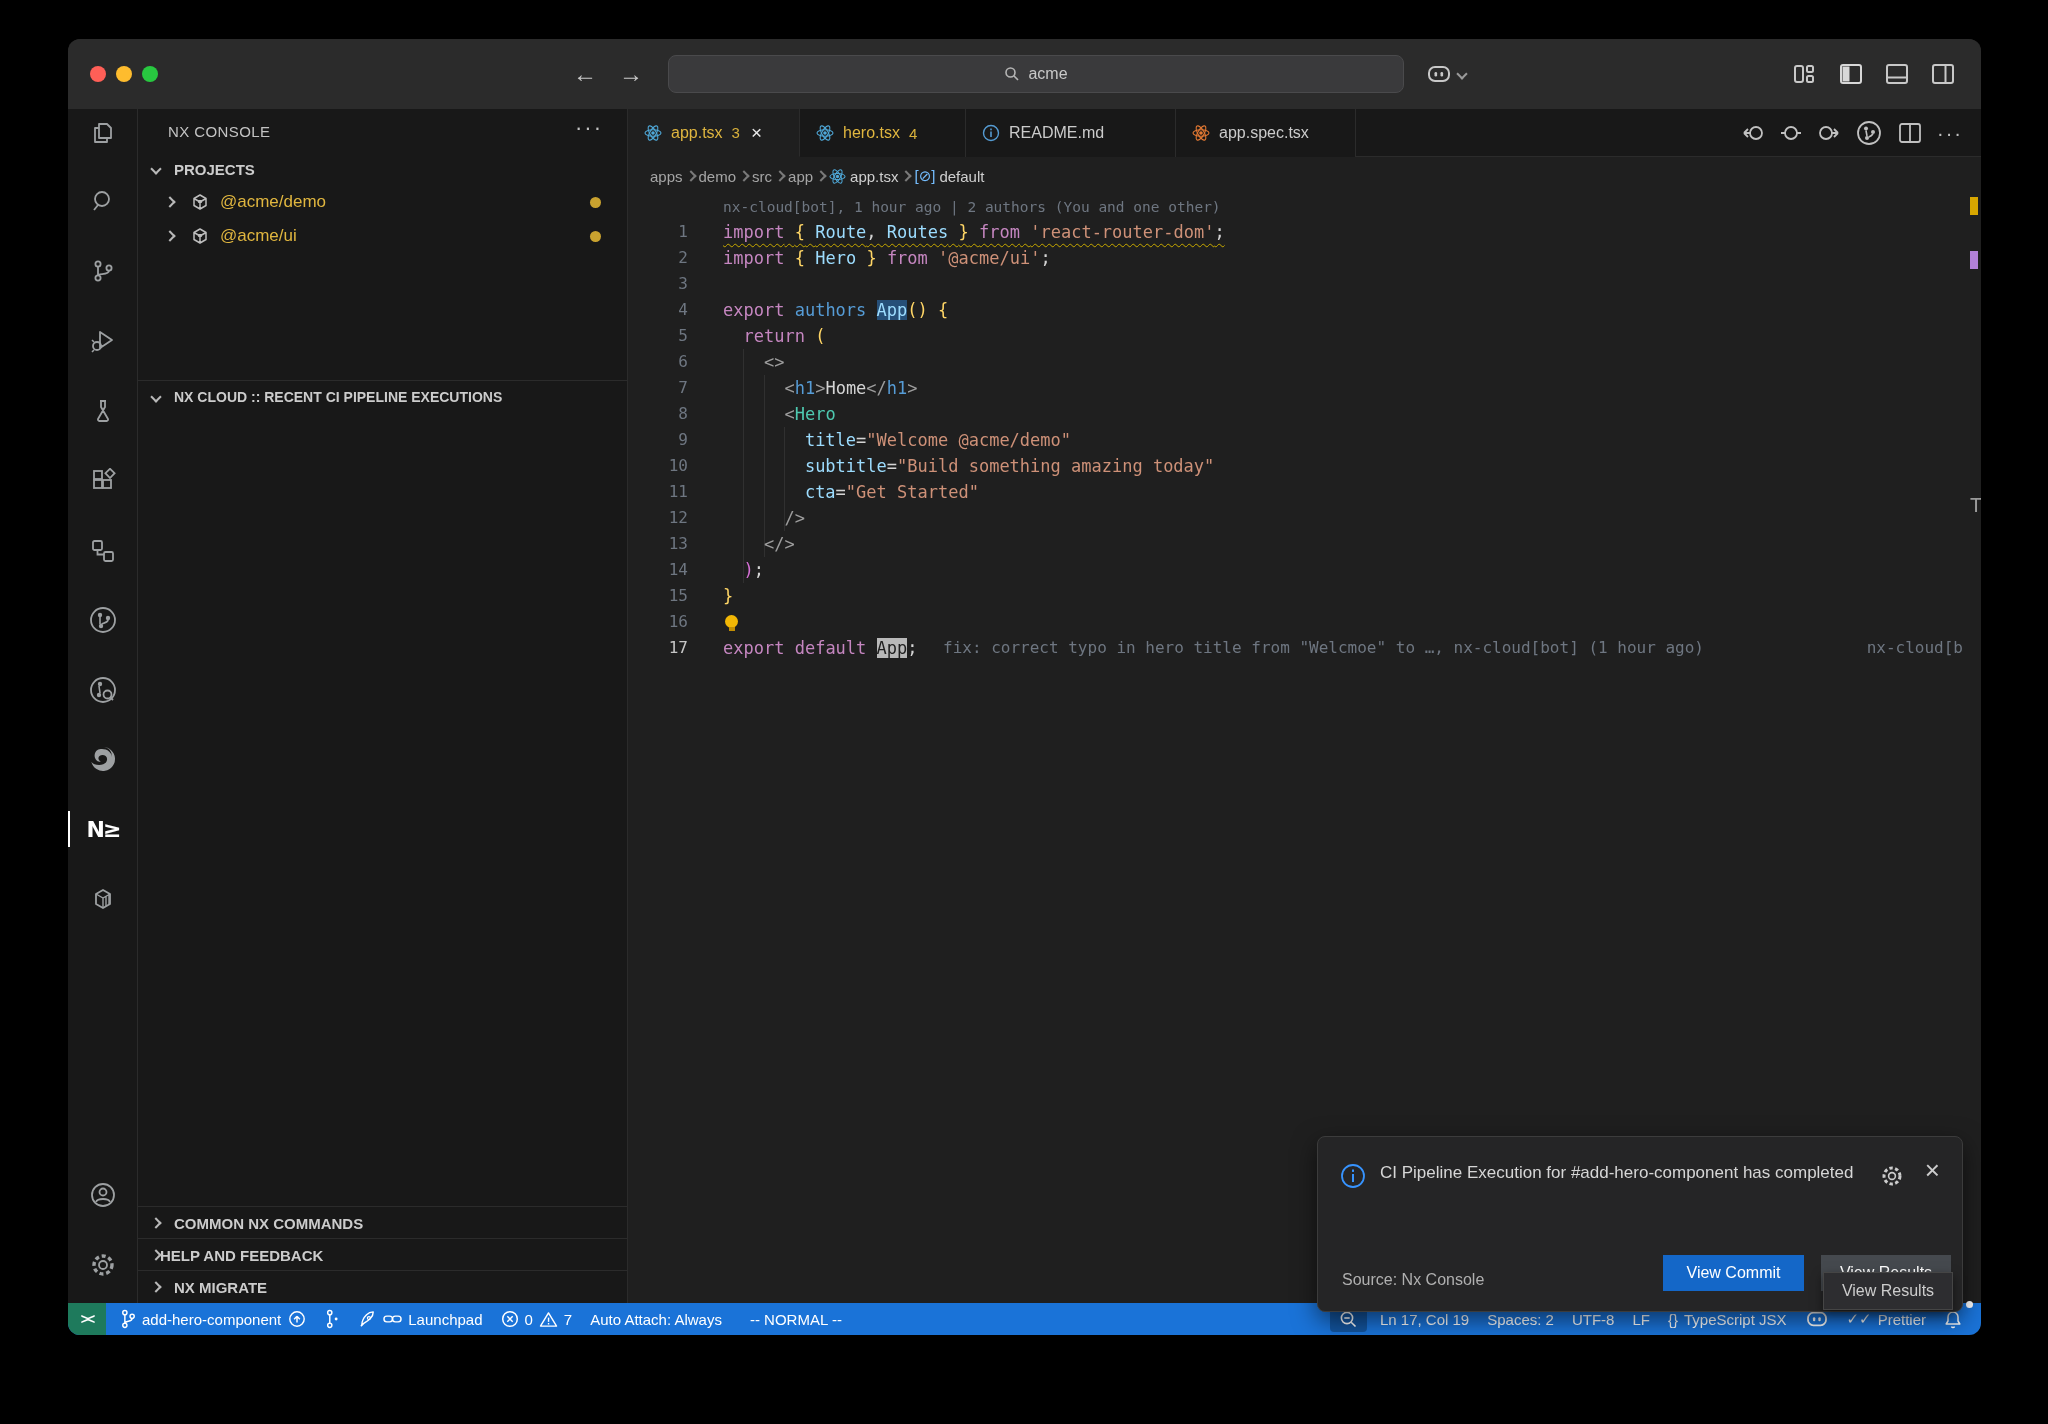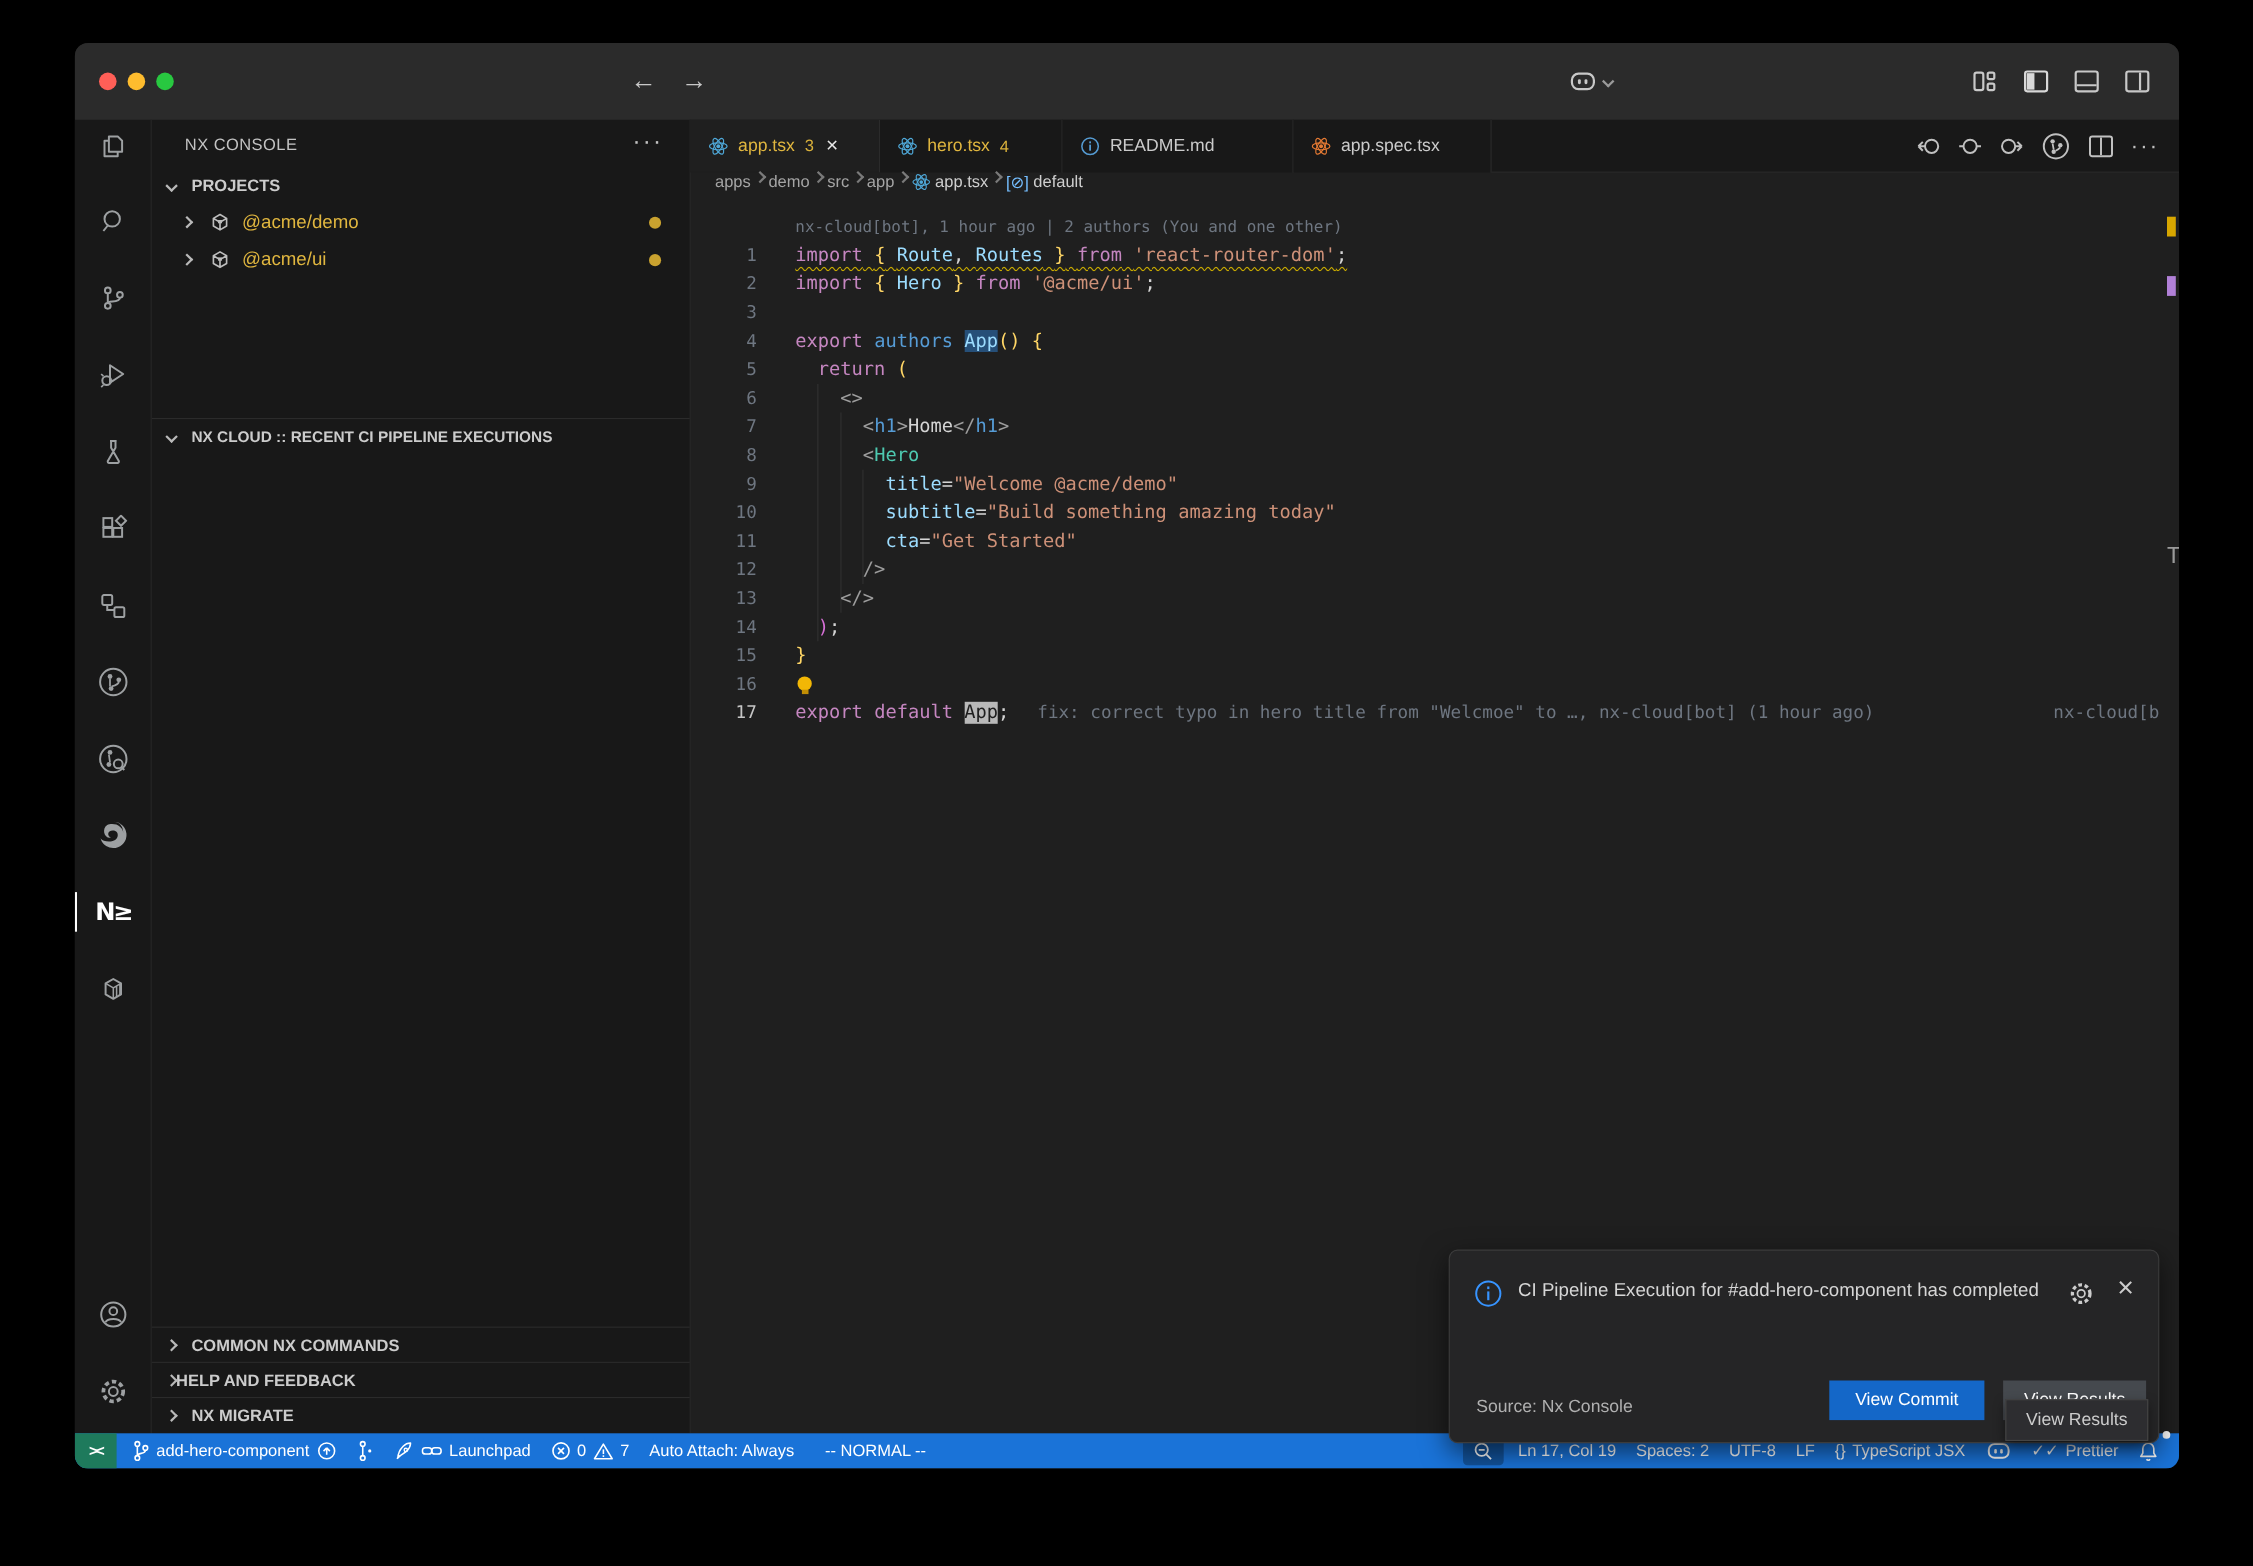--- a/index.html
+++ b/index.html
@@ -40,21 +40,21 @@
   .divider{position:absolute;left:0;right:0;height:1px;background:#2b2b2b}
   
   .editor{position:relative;flex:1;background:#1f1f1f;display:flex;flex-direction:column;min-width:0}
   .tabbar{position:relative;height:48px;background:#181818;border-bottom:1px solid #2b2b2b;display:flex;flex:none}
   .tab{position:relative;height:48px;display:flex;align-items:center;gap:9px;padding:0 16px;
     font-size:16px;color:#cbcbcb;border-right:1px solid #2b2b2b;background:#181818}
   .tab.active{background:#1f1f1f;border-bottom:1px solid #1f1f1f;margin-bottom:-1px}
   .badge{font-size:15px;color:#d9b13b}
   .tab-close{color:#e8e8e8;font-size:19px;margin-left:2px}
   .ed-actions{position:absolute;right:18px;top:0;height:48px;display:flex;align-items:center;gap:15px;color:#c0c0c0}
-  .breadcrumb{height:38px;display:flex;gap:4px;padding-left:22px;
+  .breadcrumb{height:38px;display:flex;align-items:center;gap:4px;padding-left:22px;
     font-size:15px;color:#a5a5a5;flex:none}
   .bc-sym{color:#75beff;font-size:15px}
   .code{position:relative;flex:1;overflow:hidden;font-family:"DejaVu Sans Mono",monospace;font-size:17px}
   .blame-head{height:24px;line-height:24px;padding-left:95px;color:#6e7681;font-size:14.5px;white-space:pre}
   .line{position:relative;height:26px;line-height:26px;white-space:pre}
   .ln{position:absolute;left:0;top:0;width:60px;text-align:right;color:#6e7681;font-size:16px}
   .ln-active{color:#c6c6c6}
   .lc{position:absolute;left:95px;top:0}
   .squiggle{text-decoration:underline;text-decoration-style:wavy;text-decoration-color:#c7a900;
     text-decoration-thickness:1px;text-underline-offset:5px}
@@ -102,20 +102,27 @@
   <div class="titlebar">
     <div class="traffic">
       <span class="tl" style="background:#ff5f57"></span>
       <span class="tl" style="background:#febc2e"></span>
       <span class="tl" style="background:#28c840"></span>
     </div>
     <div class="nav-arrows">
       <span>←</span>
       <span>→</span>
     </div>
+    <div class="searchbox">
+      <svg width="16" height="16" viewBox="0 0 16 16">
+        <circle cx="6.5" cy="6.5" r="4.5" fill="none" stroke="#b5b5b5" stroke-width="1.6"></circle>
+        <line x1="10" y1="10" x2="14" y2="14" stroke="#b5b5b5" stroke-width="1.6"></line>
+      </svg>
+      <span>acme</span>
+    </div>
     <div class="copilot-tb">
       <svg width="26" height="20" viewBox="0 0 26 20">
         <rect x="3" y="3" width="20" height="14" rx="6" fill="none" stroke="#c8c8c8" stroke-width="2"></rect>
         <rect x="8.5" y="8" width="2.6" height="4.5" rx="1.2" fill="#c8c8c8"></rect>
         <rect x="14.5" y="8" width="2.6" height="4.5" rx="1.2" fill="#c8c8c8"></rect>
       </svg>
       <span class="chev chev-d" style="border-color:#9a9a9a"></span>
     </div>
     <div class="layout-icons">
       <svg width="24" height="22" viewBox="0 0 24 22">

